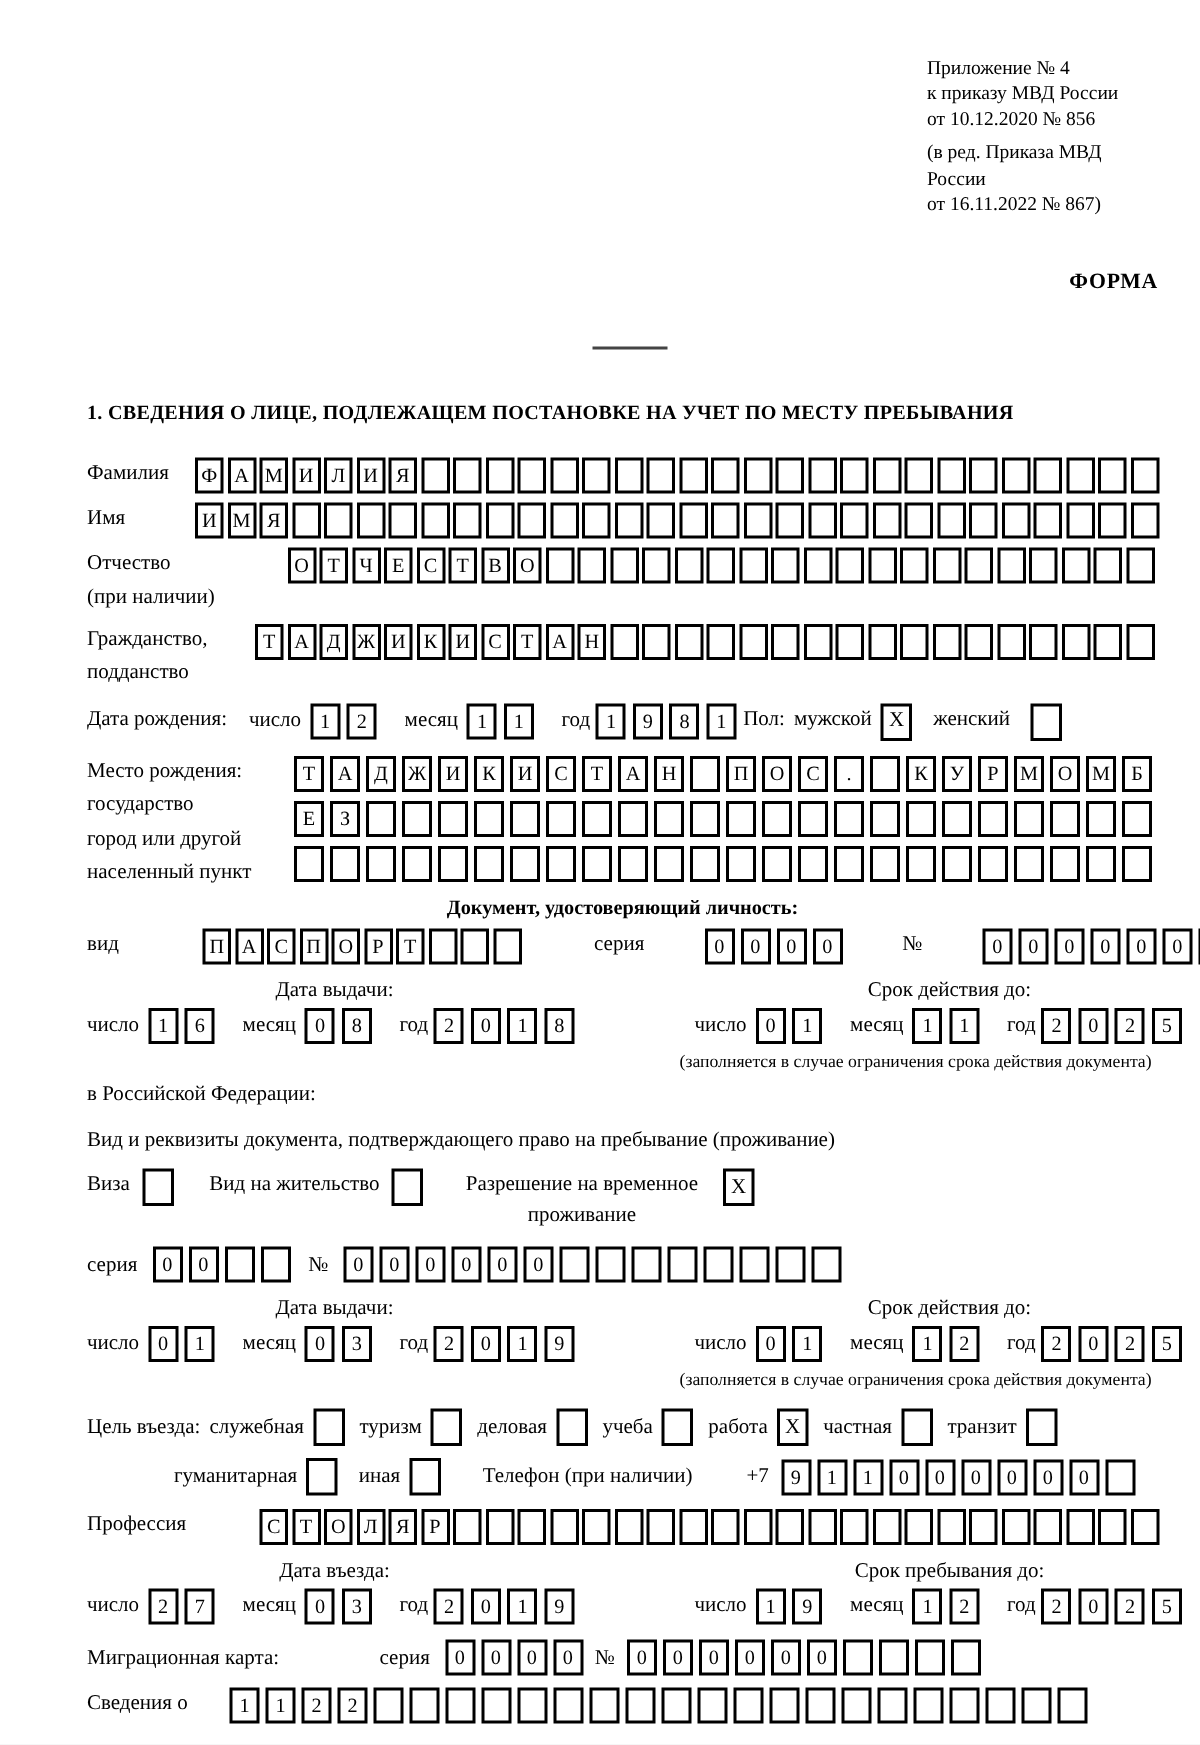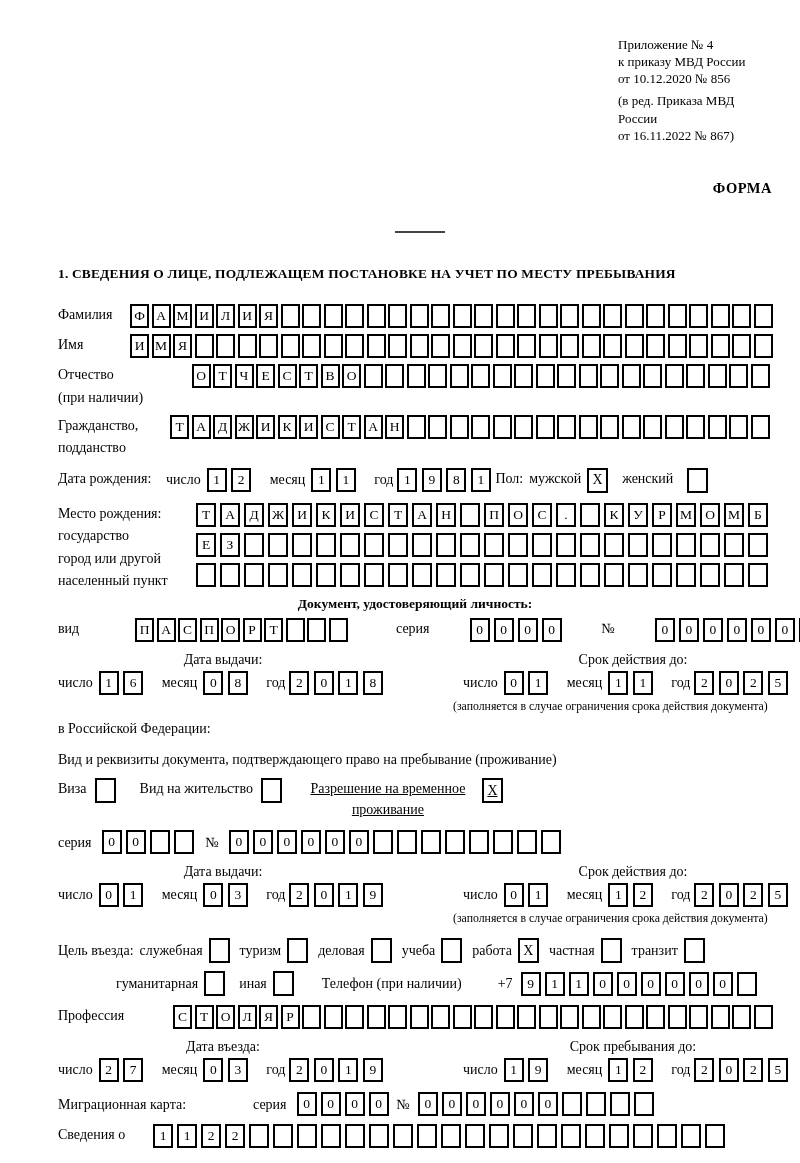--- a/index.html
+++ b/index.html
@@ -447,21 +447,21 @@
 
   <div class="row" style="margin-top:8px;">
     <span class="opt">
       <span class="flabel">Виза</span>
       <span class="checkbox"></span>
     </span>
     <span class="opt" style="margin-left:24px;">
       <span class="flabel">Вид на жительство</span>
       <span class="checkbox"></span>
     </span>
-    <span class="opt" style="margin-left:20px;text-decoration:underline;">
+    <span class="opt" style="margin-left:20px;">
       <span class="optwrap w170">Разрешение на временное проживание</span>
       <span class="checkbox" style="margin-left:8px;">X</span>
     </span>
   </div>
 
   <div class="row" style="align-items:center; margin-top:10px;">
     <span class="flabel" style="margin-right:10px;">серия</span>
     <span class="cells md">
         <span class="cell">0</span>
         <span class="cell">0</span>

